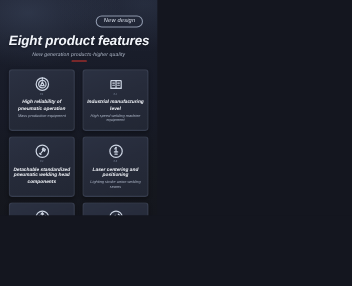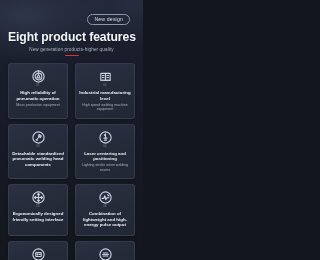--- a/index.html
+++ b/index.html
@@ -3,28 +3,29 @@
 <meta charset="utf-8">
 <style>
   html, body {
     margin: 0;
     padding: 0;
     background: #14161f;
   }
   #page {
     position: relative;
     width: 143px;
-    height: 260px;
+    height: 196px;
     overflow: hidden;
     background:
       radial-gradient(ellipse 120px 70px at 18% 6%, rgba(72,86,112,0.40) 0%, rgba(72,86,112,0.0) 70%),
       radial-gradient(ellipse 110px 60px at 92% 2%, rgba(60,74,98,0.30) 0%, rgba(60,74,98,0) 72%),
       linear-gradient(178deg, #1d2130 0%, #191d2a 26%, #171a26 55%, #15181f 80%, #14161d 100%);
     font-family: "Liberation Sans", sans-serif;
     color: #e9edf5;
+    font-style: italic;
     -webkit-font-smoothing: antialiased;
   }
 
   
   .header {
     position: relative;
     padding: 0 8px;
   }
   .badge-row {
     display: flex;

